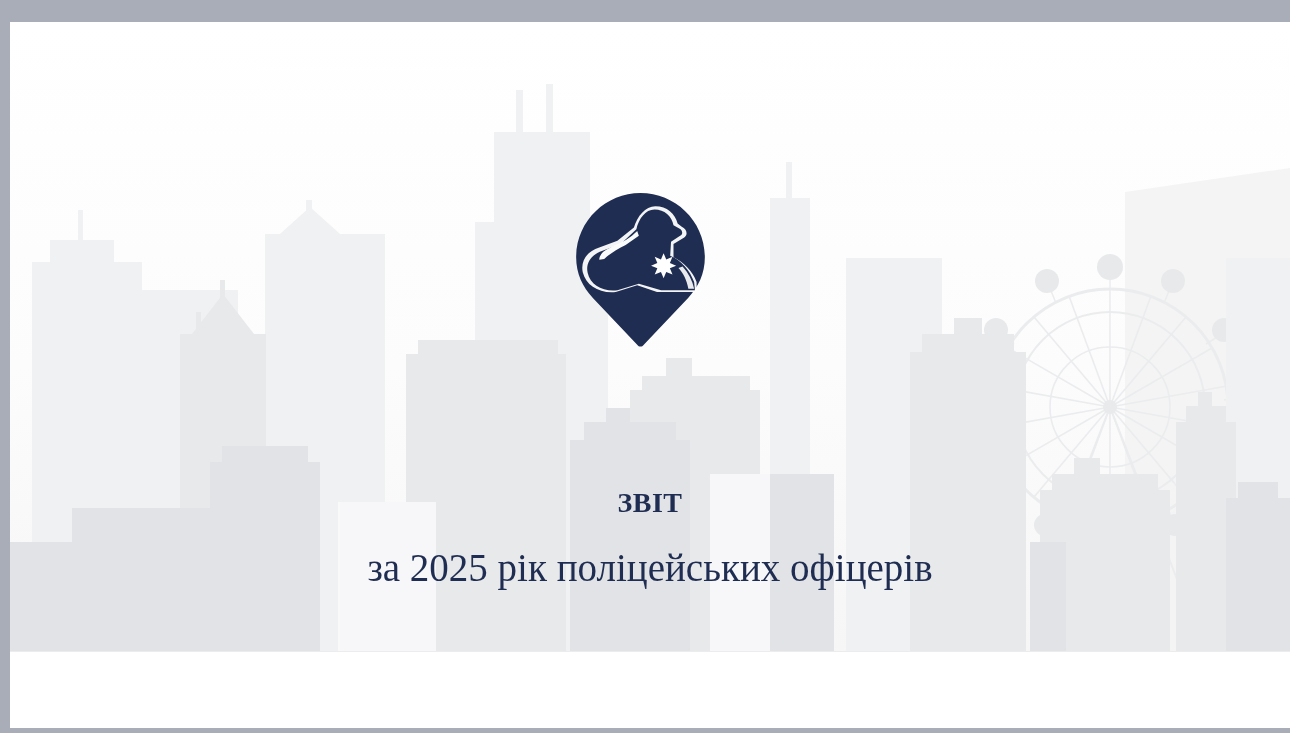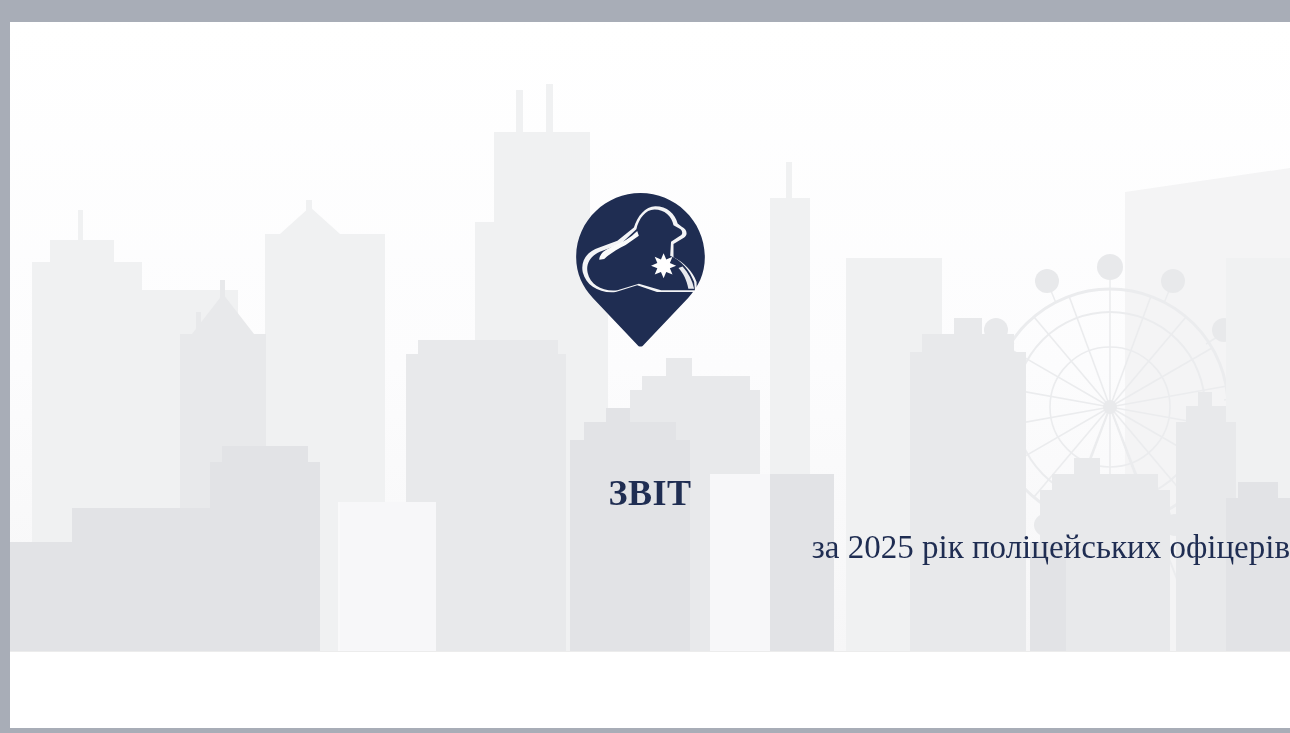--- a/index.html
+++ b/index.html
@@ -76,32 +76,31 @@
   
   #title-block {
     position: absolute;
     left: 0;
     top: 440px;
     width: 1280px;
     text-align: center;
     color: #1f2d52;
   }
   #report-heading {
-    font-size: 36px;
+    font-size: 28px;
     font-weight: bold;
     letter-spacing: 0.5px;
     line-height: 46px;
-    margin: 8px;
+    margin: 18px;
   }
   .subtitle-line {
-    font-size: 33px;
+    font-size: 39px;
     font-weight: normal;
     line-height: 47px;
     white-space: nowrap;
-    text-align: right;
   }
 </style>
 </head>
 <body>
 
 <div id="viewer">
 
   <div class="frame-bar" id="frame-top"></div>
   <div class="frame-bar" id="frame-left"></div>
   <div class="frame-bar" id="frame-bottom"></div>

